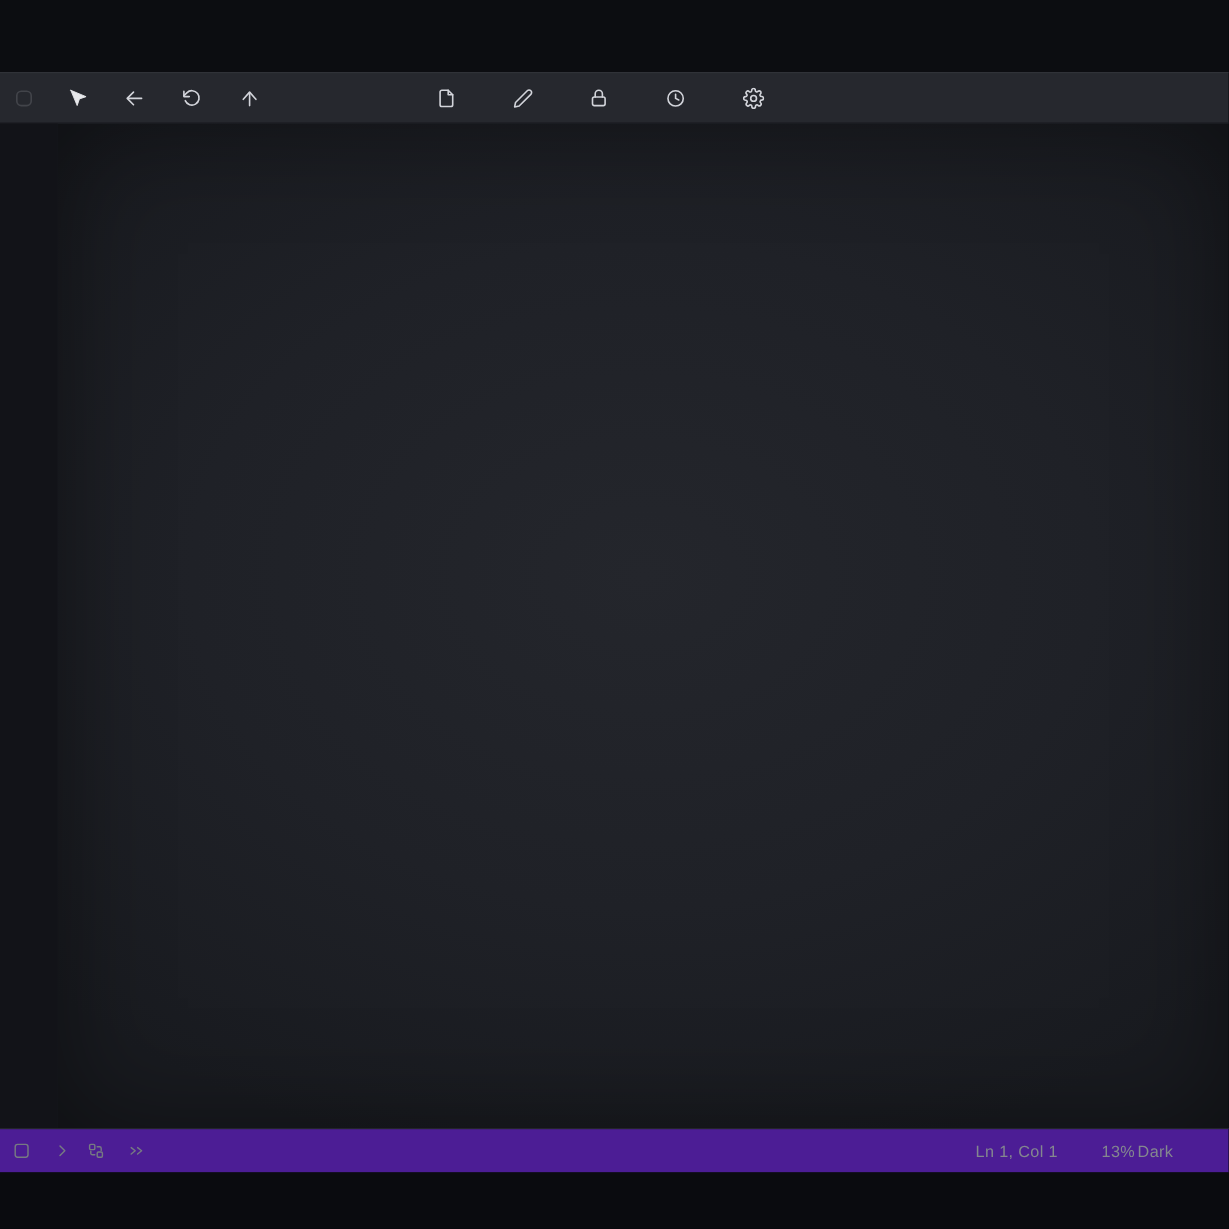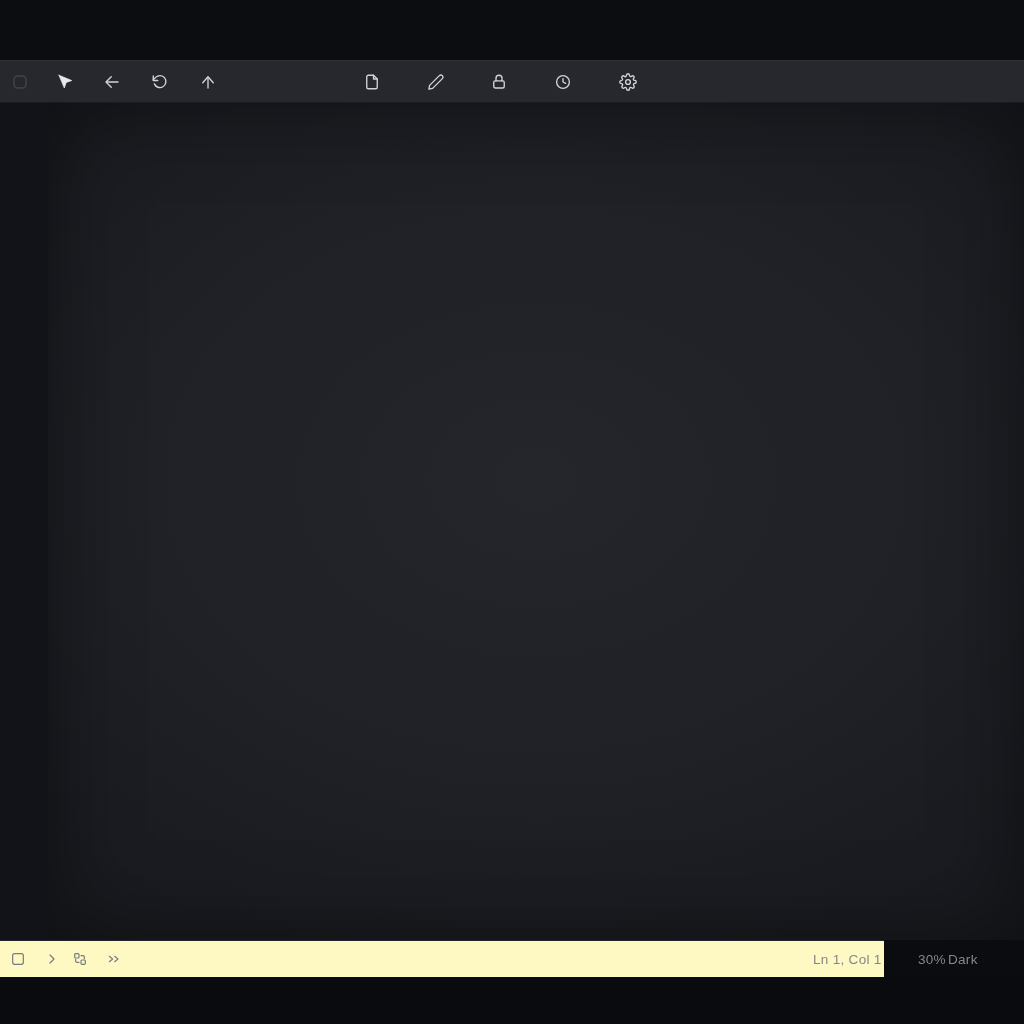--- a/index.html
+++ b/index.html
@@ -26,22 +26,22 @@
   .tool-btn .filled{fill:#e7e8eb;stroke:#e7e8eb;stroke-width:1;}
   
   .side-strip{position:absolute;left:0;top:103px;width:48px;height:837px;background:#121318;}
   .canvas{
     position:absolute;left:48px;top:103px;width:976px;height:837px;
     background:radial-gradient(ellipse 70% 60% at 50% 45%, #24262c 0%, #1f2127 55%, #191b20 100%);
     box-shadow:inset 0 0 90px rgba(0,0,0,0.45);
   }
   
   .statusbar{
-    position:absolute;left:0;top:940px;width:884px;height:37px;
-    background:#fef9c3;border-top:1px solid #23252b;box-sizing:border-box;
+    position:absolute;left:0;top:940px;width:1024px;height:37px;
+    background:#4c1d95;border-top:1px solid #23252b;box-sizing:border-box;
   }
   .status-btn{
     position:absolute;top:6px;width:24px;height:24px;border:none;background:transparent;
     display:flex;align-items:center;justify-content:center;padding:0;cursor:pointer;
   }
   .status-btn svg{width:16px;height:16px;stroke:#767a82;stroke-width:1.8;fill:none;
     stroke-linecap:round;stroke-linejoin:round;}
   .status-text{
     position:absolute;top:0;height:37px;line-height:37px;
     font-size:13.5px;color:#84878f;letter-spacing:0.3px;white-space:nowrap;
@@ -154,21 +154,21 @@
 
     <button class="status-btn" style="left:102px">
       <svg viewBox="0 0 24 24">
           <polyline points="5 8 10 12 5 16"></polyline>
           <polyline points="13 8 18 12 13 16"></polyline>
         </svg>
     </button>
 
     <span class="status-text" style="left:813px">Ln 1, Col 1</span>
 
-    <span class="status-text" style="left:918px">30%</span>
+    <span class="status-text" style="left:918px">13%</span>
 
     <span class="status-text" style="left:948px">Dark</span>
 
   </div>
 
   <div class="bottom-band"></div>
 
 </div>
 
 </body></html>

